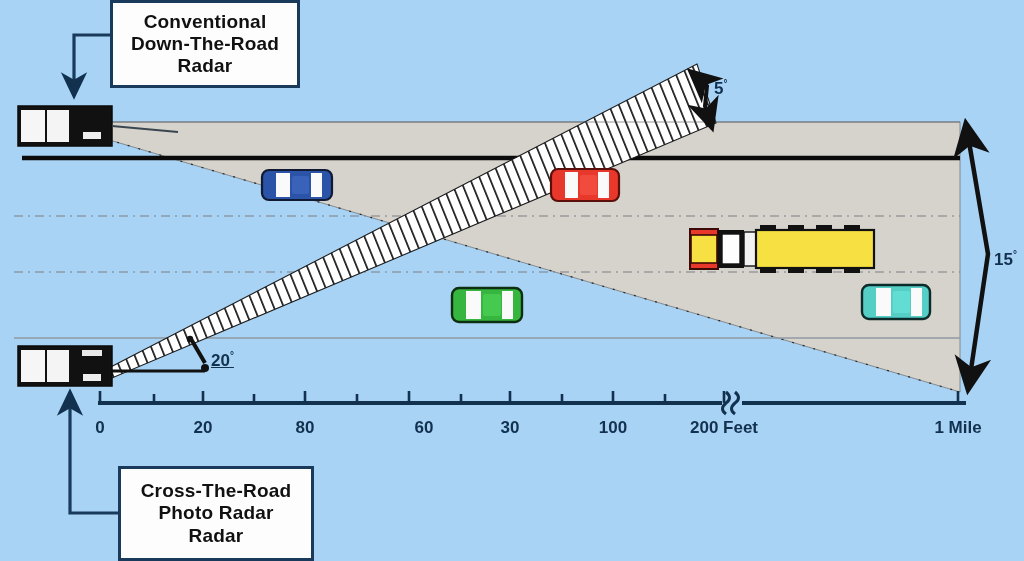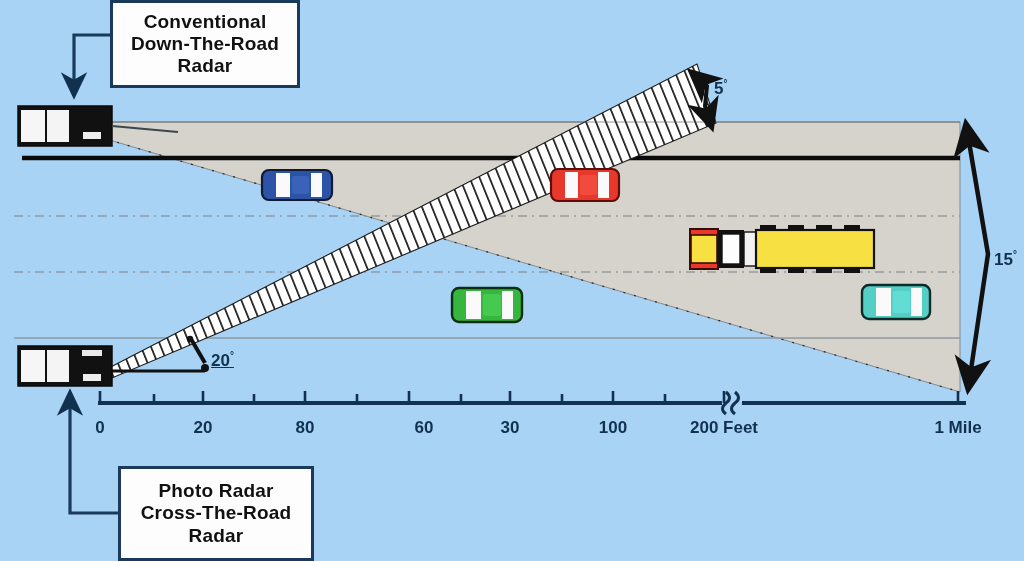--- a/index.html
+++ b/index.html
@@ -225,22 +225,22 @@
     </g>
   </svg>
 
   <div class="label-box" id="conventional-label-box">
     <span class="label-line">Conventional</span>
     <span class="label-line">Down-The-Road</span>
     <span class="label-line">Radar</span>
   </div>
 
   <div class="label-box" id="photo-label-box">
+    <span class="label-line">Cross-The-Road</span>
     <span class="label-line">Photo Radar</span>
-    <span class="label-line">Cross-The-Road</span>
     <span class="label-line">Radar</span>
   </div>
 
   <div class="angle-text" id="angle-5">
     <span>5</span><sup>°</sup>
   </div>
   <div class="angle-text" id="angle-20">
     <span>20</span><sup>°</sup>
   </div>
   <div class="angle-text" id="angle-15">

